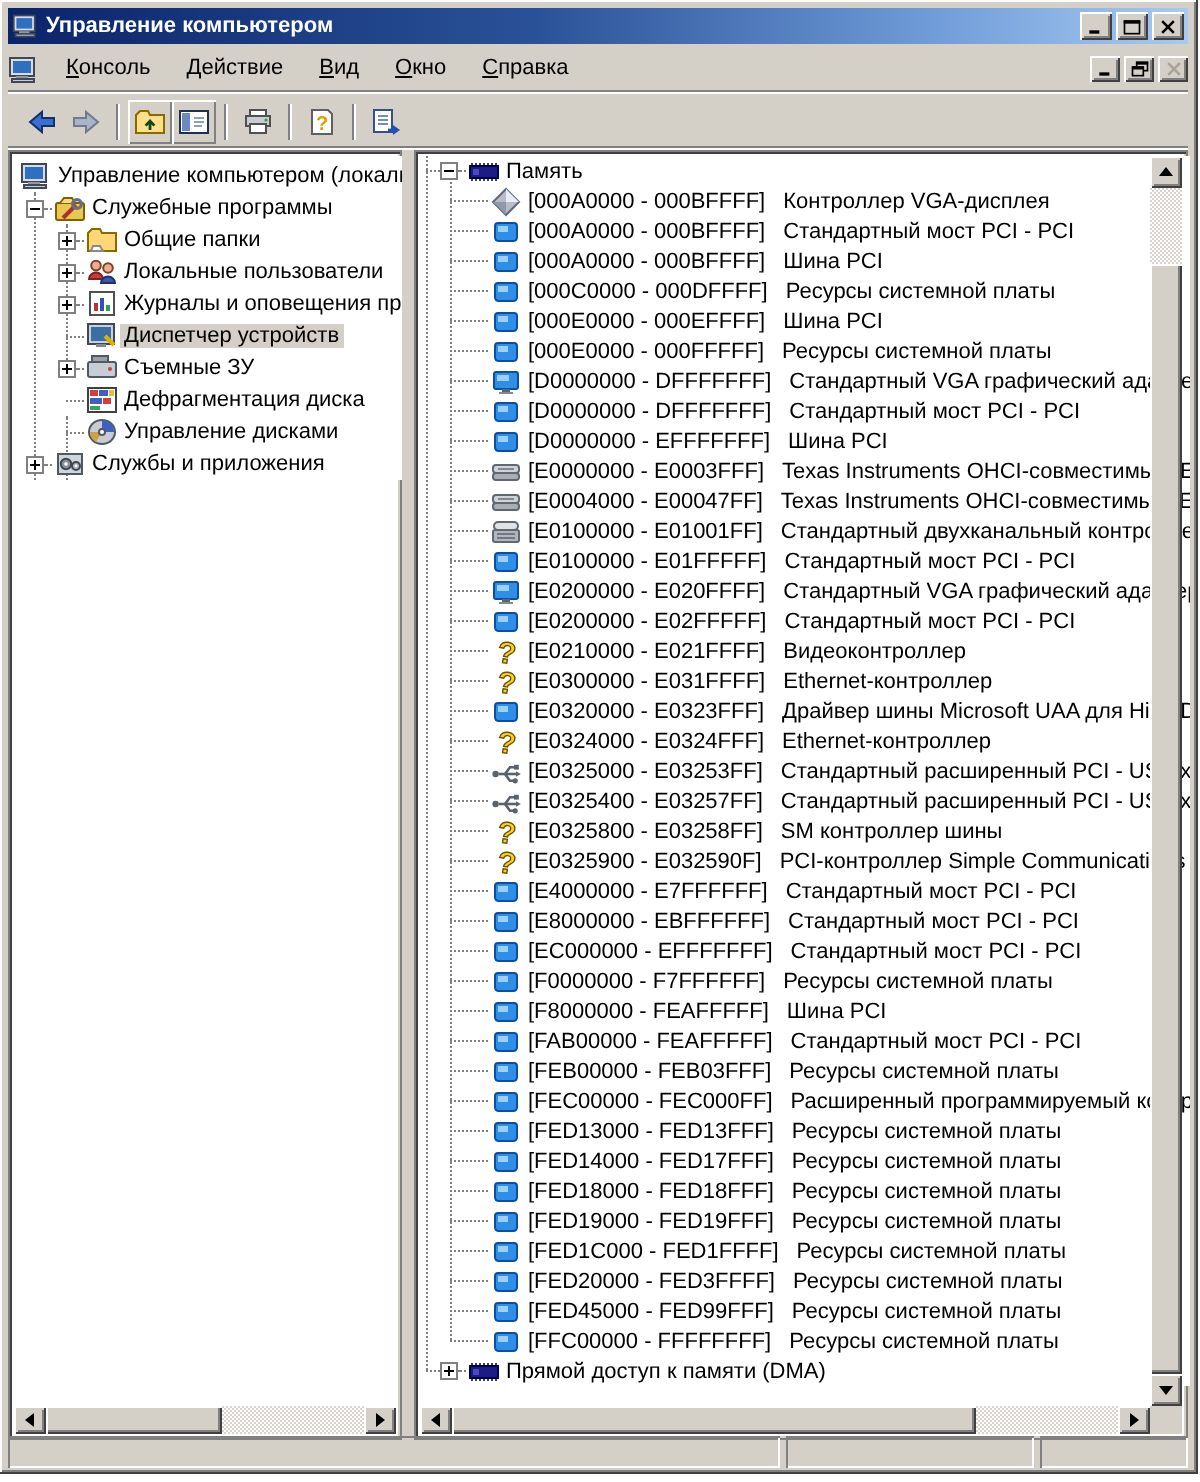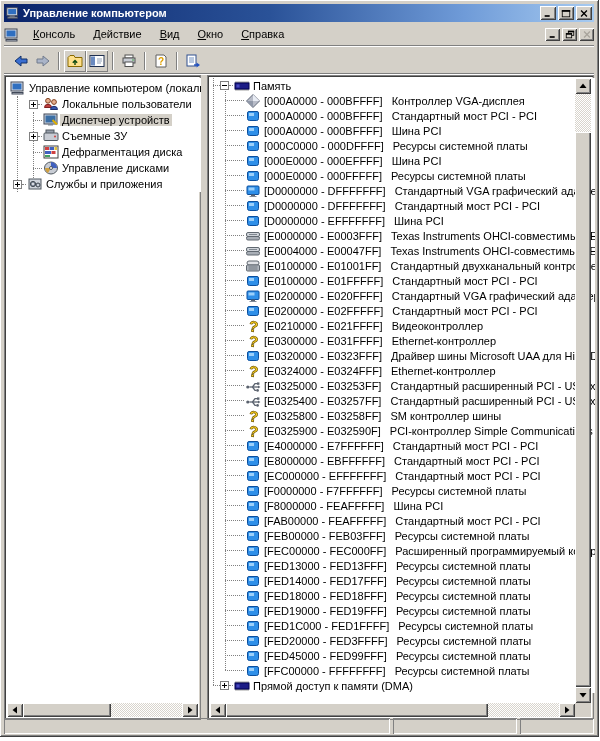--- a/index.html
+++ b/index.html
@@ -264,32 +264,72 @@
               <svg viewBox="0 0 16 16">
                 <rect x="1" y="2" width="12" height="9" fill="#d8dce4" stroke="#404858"></rect>
                 <rect x="2.5" y="3.5" width="9" height="6" fill="#2f6fc0"></rect>
                 <rect x="4" y="11" width="6" height="1.5" fill="#9098a4"></rect>
                 <rect x="2" y="12.5" width="11" height="1.5" fill="#c8ccd4" stroke="#404858"></rect>
               </svg>
             </span>
             <span class="tlabel">Управление компьютером (локаль</span>
           </div>
           <div class="trow">
+            <span class="sp" style="width: 6px;"></span>
+            <span class="expbox"></span>
+            <span class="hc" style="width: 4px;"></span>
+            <span class="rowicon">
+              <svg viewBox="0 0 16 16">
+                <rect x="1" y="5.5" width="14" height="8.5" rx="1" fill="#e8c850" stroke="#806000"></rect>
+                <path d="M3 5.5 L5 3 H9 L10.5 5.5" fill="#f5dc84" stroke="#806000"></path>
+                <path d="M4.5 13 L11 6.5" stroke="#b03030" stroke-width="2"></path>
+                <circle cx="11.5" cy="6" r="2.2" fill="none" stroke="#687080" stroke-width="1.6"></circle>
+              </svg>
+            </span>
+            <span class="tlabel">Служебные программы</span>
+          </div>
+          <div class="trow">
+            <span class="sp" style="width: 22px;"></span>
+            <span class="expbox plus"></span>
+            <span class="hc" style="width: 4px;"></span>
+            <span class="rowicon">
+              <svg viewBox="0 0 16 16">
+                <path d="M1 4.5 L3 2.5 H7 L8 4.5 H15 V13.5 H1 Z" fill="#ffd875" stroke="#8a6a00"></path>
+                <path d="M2.5 13.5 H8.5 L7 11 H3.5 Z" fill="#fff" stroke="#888"></path>
+              </svg>
+            </span>
+            <span class="tlabel">Общие папки</span>
+          </div>
+          <div class="trow">
             <span class="sp" style="width: 22px;"></span>
             <span class="expbox plus"></span>
             <span class="hc" style="width: 4px;"></span>
             <span class="rowicon">
               <svg viewBox="0 0 16 16">
                 <circle cx="5" cy="4.8" r="2.4" fill="#e8b090" stroke="#804020"></circle>
                 <path d="M1.5 11.5 a3.5 3.2 0 0 1 7 0 z" fill="#c04040" stroke="#802020"></path>
                 <circle cx="11" cy="6" r="2.4" fill="#e8b090" stroke="#804020"></circle>
                 <path d="M7.5 13.5 a3.5 3.2 0 0 1 7 0 z" fill="#3858b0" stroke="#203070"></path>
               </svg>
             </span>
             <span class="tlabel">Локальные пользователи</span>
+          </div>
+          <div class="trow">
+            <span class="sp" style="width: 22px;"></span>
+            <span class="expbox plus"></span>
+            <span class="hc" style="width: 4px;"></span>
+            <span class="rowicon">
+              <svg viewBox="0 0 16 16">
+                <rect x="2" y="2" width="12" height="11.5" fill="#fff" stroke="#505050"></rect>
+                <rect x="4" y="7.5" width="2" height="4" fill="#c03030"></rect>
+                <rect x="7" y="5" width="2" height="6.5" fill="#3050c0"></rect>
+                <rect x="10" y="8.5" width="2" height="3" fill="#30a050"></rect>
+              </svg>
+            </span>
+            <span class="tlabel">Журналы и оповещения пр</span>
           </div>
           <div class="trow">
             <span class="sp" style="width: 26px;"></span>
             <span class="hc" style="width: 9px;"></span>
             <span class="rowicon">
               <svg viewBox="0 0 16 16">
                 <rect x="1" y="2" width="13" height="10" fill="#c8d0dc" stroke="#404858"></rect>
                 <rect x="2.5" y="3.5" width="10" height="7" fill="#3a6ea5"></rect>
                 <rect x="5" y="12" width="5" height="1.5" fill="#808890"></rect>
                 <path d="M9.5 8 L14 12.5" stroke="#e0b000" stroke-width="2"></path>

